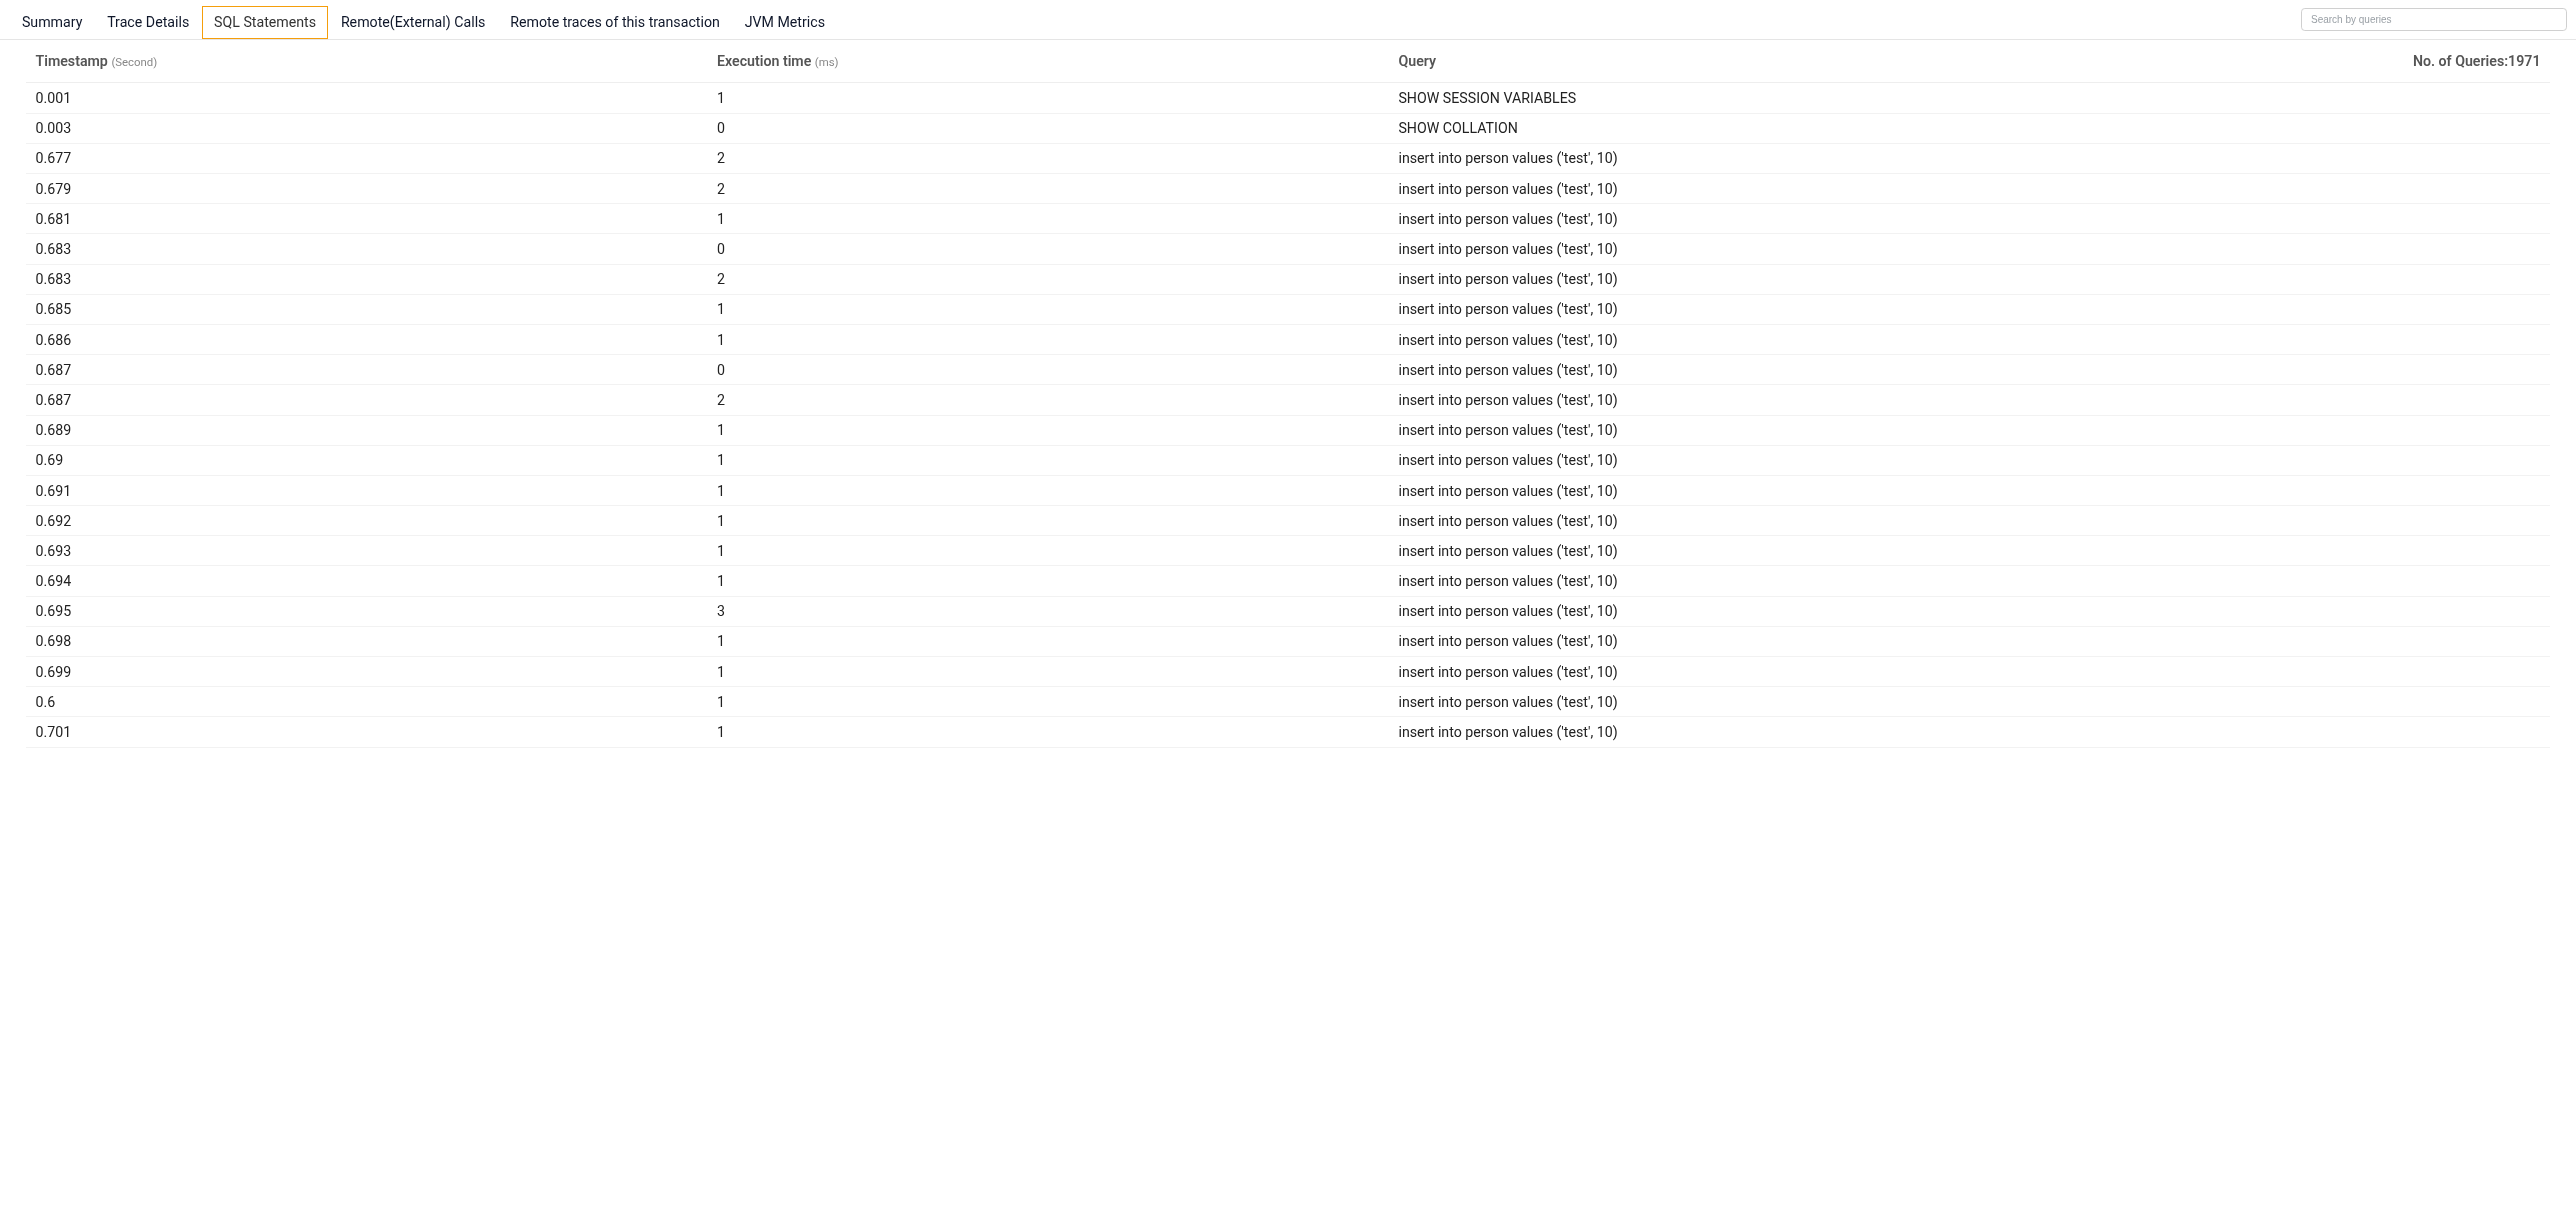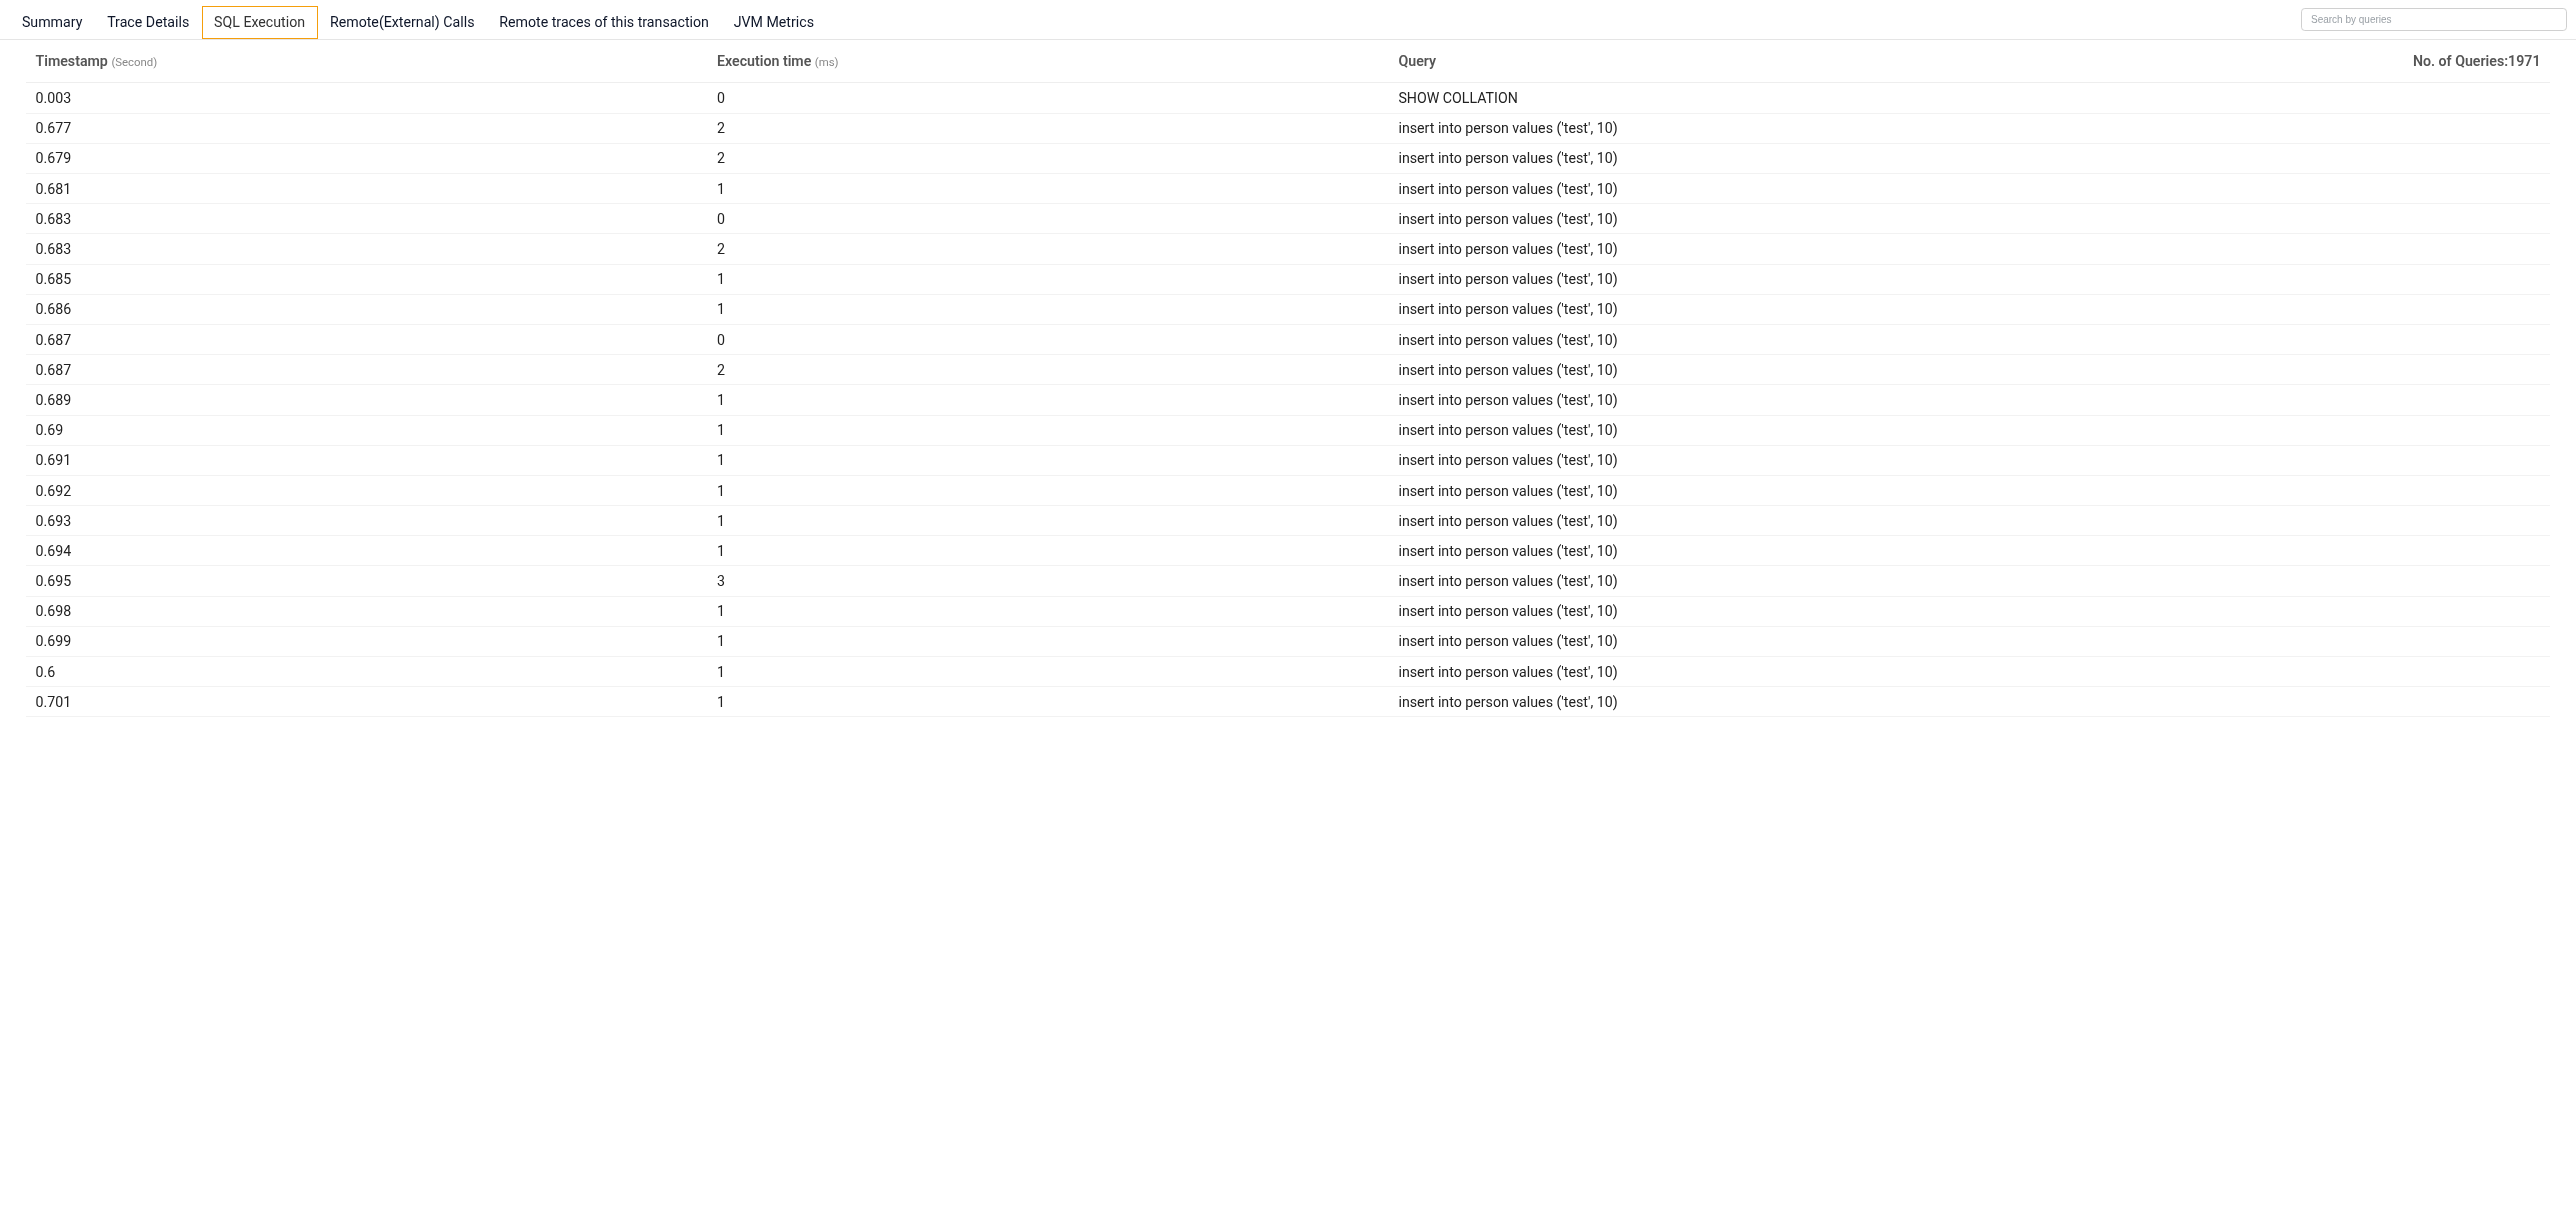--- a/index.html
+++ b/index.html
@@ -82,21 +82,21 @@
   col.c-query { width: 46%; }
 </style>
 </head>
 <body>
 
 <div class="container">
   <div class="top-bar">
     <div class="tabs">
         <div class="tab">Summary</div>
         <div class="tab">Trace Details</div>
-        <div class="tab active">SQL Execution</div>
+        <div class="tab active">SQL Statements</div>
         <div class="tab">Remote(External) Calls</div>
         <div class="tab">Remote traces of this transaction</div>
         <div class="tab">JVM Metrics</div>
       </div>
     <div class="search-box">
       <input type="text" placeholder="Search by queries" style="">
     </div>
   </div>
 
   <div class="table-wrap">
@@ -117,20 +117,25 @@
             <span class="unit">(ms)</span>
           </th>
           <th class="right">
             <span style="float:left">Query</span>
             <span>No. of Queries:</span><span>1971</span>
           </th>
         </tr>
       </thead>
       <tbody>
           <tr>
+            <td>0.001</td>
+            <td>1</td>
+            <td>SHOW SESSION VARIABLES</td>
+          </tr>
+          <tr>
             <td>0.003</td>
             <td>0</td>
             <td>SHOW COLLATION</td>
           </tr>
           <tr>
             <td>0.677</td>
             <td>2</td>
             <td>insert into person values ('test', 10)</td>
           </tr>
           <tr>

